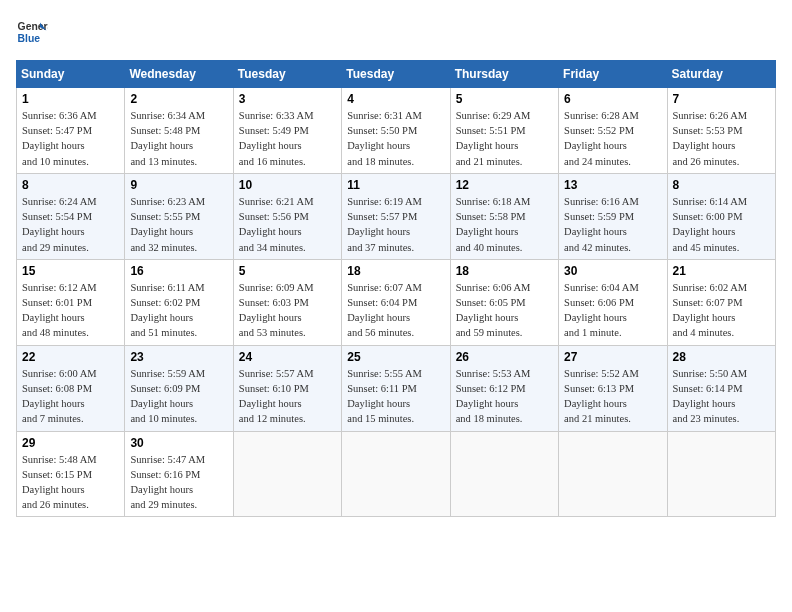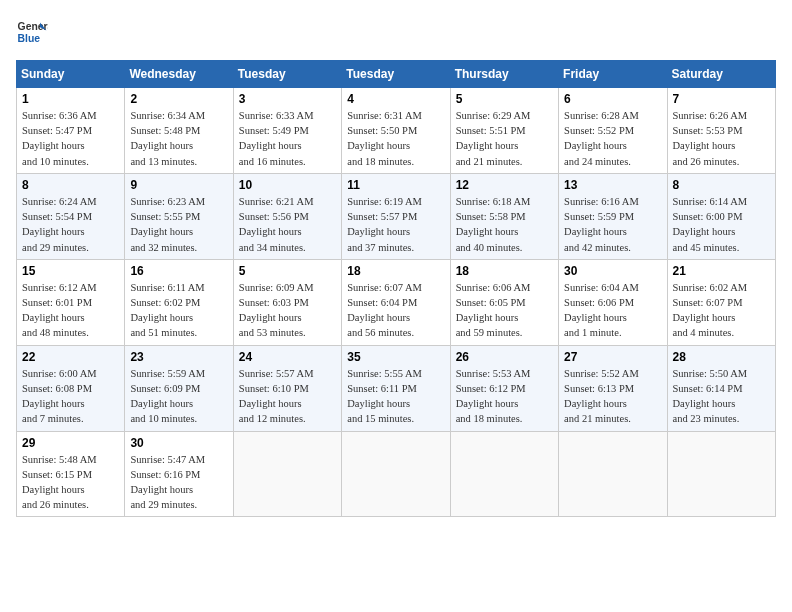--- a/index.html
+++ b/index.html
@@ -131,21 +131,21 @@
         <td><span class="day-num">5</span><span class="day-info">Sunrise: 6:09 AM<br>Sunset: 6:03 PM<br>Daylight hours<br>and 53 minutes.</span></td>
         <td><span class="day-num">18</span><span class="day-info">Sunrise: 6:07 AM<br>Sunset: 6:04 PM<br>Daylight hours<br>and 56 minutes.</span></td>
         <td><span class="day-num">18</span><span class="day-info">Sunrise: 6:06 AM<br>Sunset: 6:05 PM<br>Daylight hours<br>and 59 minutes.</span></td>
         <td><span class="day-num">30</span><span class="day-info">Sunrise: 6:04 AM<br>Sunset: 6:06 PM<br>Daylight hours<br>and 1 minute.</span></td>
         <td><span class="day-num">21</span><span class="day-info">Sunrise: 6:02 AM<br>Sunset: 6:07 PM<br>Daylight hours<br>and 4 minutes.</span></td>
       </tr>
       <tr>
         <td><span class="day-num">22</span><span class="day-info">Sunrise: 6:00 AM<br>Sunset: 6:08 PM<br>Daylight hours<br>and 7 minutes.</span></td>
         <td><span class="day-num">23</span><span class="day-info">Sunrise: 5:59 AM<br>Sunset: 6:09 PM<br>Daylight hours<br>and 10 minutes.</span></td>
         <td><span class="day-num">24</span><span class="day-info">Sunrise: 5:57 AM<br>Sunset: 6:10 PM<br>Daylight hours<br>and 12 minutes.</span></td>
-        <td><span class="day-num">35</span><span class="day-info">Sunrise: 5:55 AM<br>Sunset: 6:11 PM<br>Daylight hours<br>and 15 minutes.</span></td>
+        <td><span class="day-num">25</span><span class="day-info">Sunrise: 5:55 AM<br>Sunset: 6:11 PM<br>Daylight hours<br>and 15 minutes.</span></td>
         <td><span class="day-num">26</span><span class="day-info">Sunrise: 5:53 AM<br>Sunset: 6:12 PM<br>Daylight hours<br>and 18 minutes.</span></td>
         <td><span class="day-num">27</span><span class="day-info">Sunrise: 5:52 AM<br>Sunset: 6:13 PM<br>Daylight hours<br>and 21 minutes.</span></td>
         <td><span class="day-num">28</span><span class="day-info">Sunrise: 5:50 AM<br>Sunset: 6:14 PM<br>Daylight hours<br>and 23 minutes.</span></td>
       </tr>
       <tr>
         <td><span class="day-num">29</span><span class="day-info">Sunrise: 5:48 AM<br>Sunset: 6:15 PM<br>Daylight hours<br>and 26 minutes.</span></td>
         <td><span class="day-num">30</span><span class="day-info">Sunrise: 5:47 AM<br>Sunset: 6:16 PM<br>Daylight hours<br>and 29 minutes.</span></td>
         <td class="empty-cell"></td>
         <td class="empty-cell"></td>
         <td class="empty-cell"></td>

